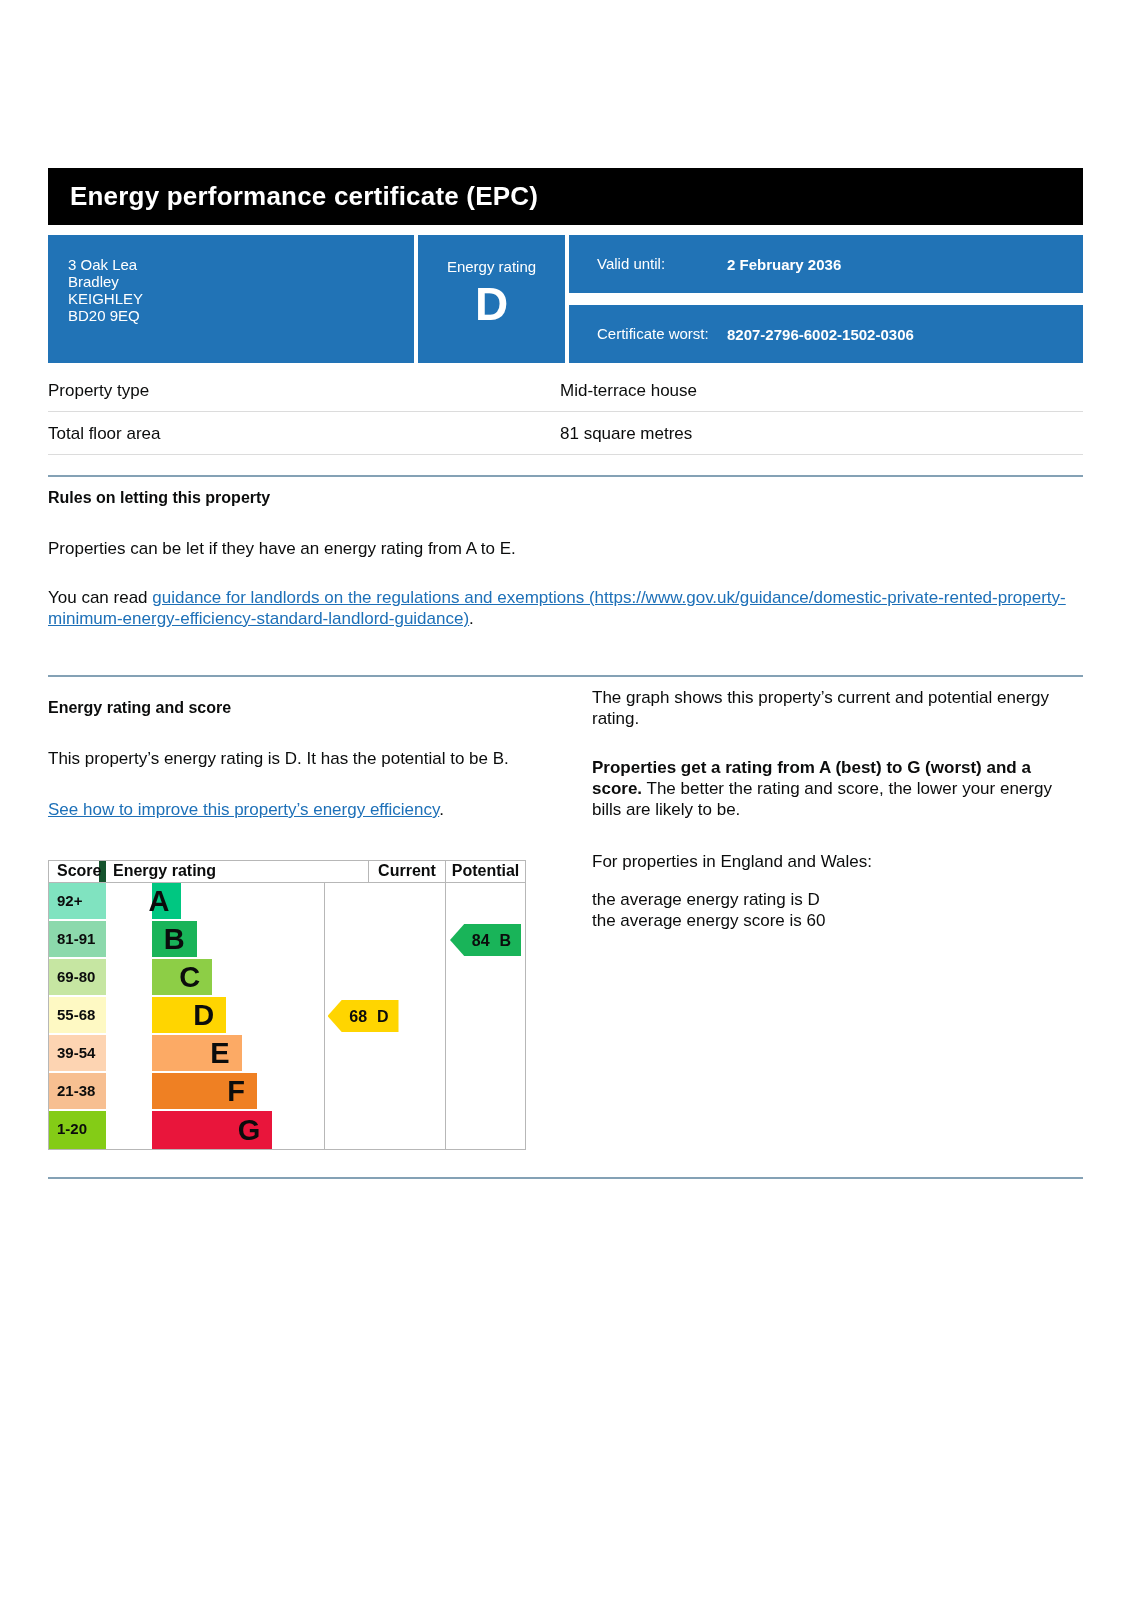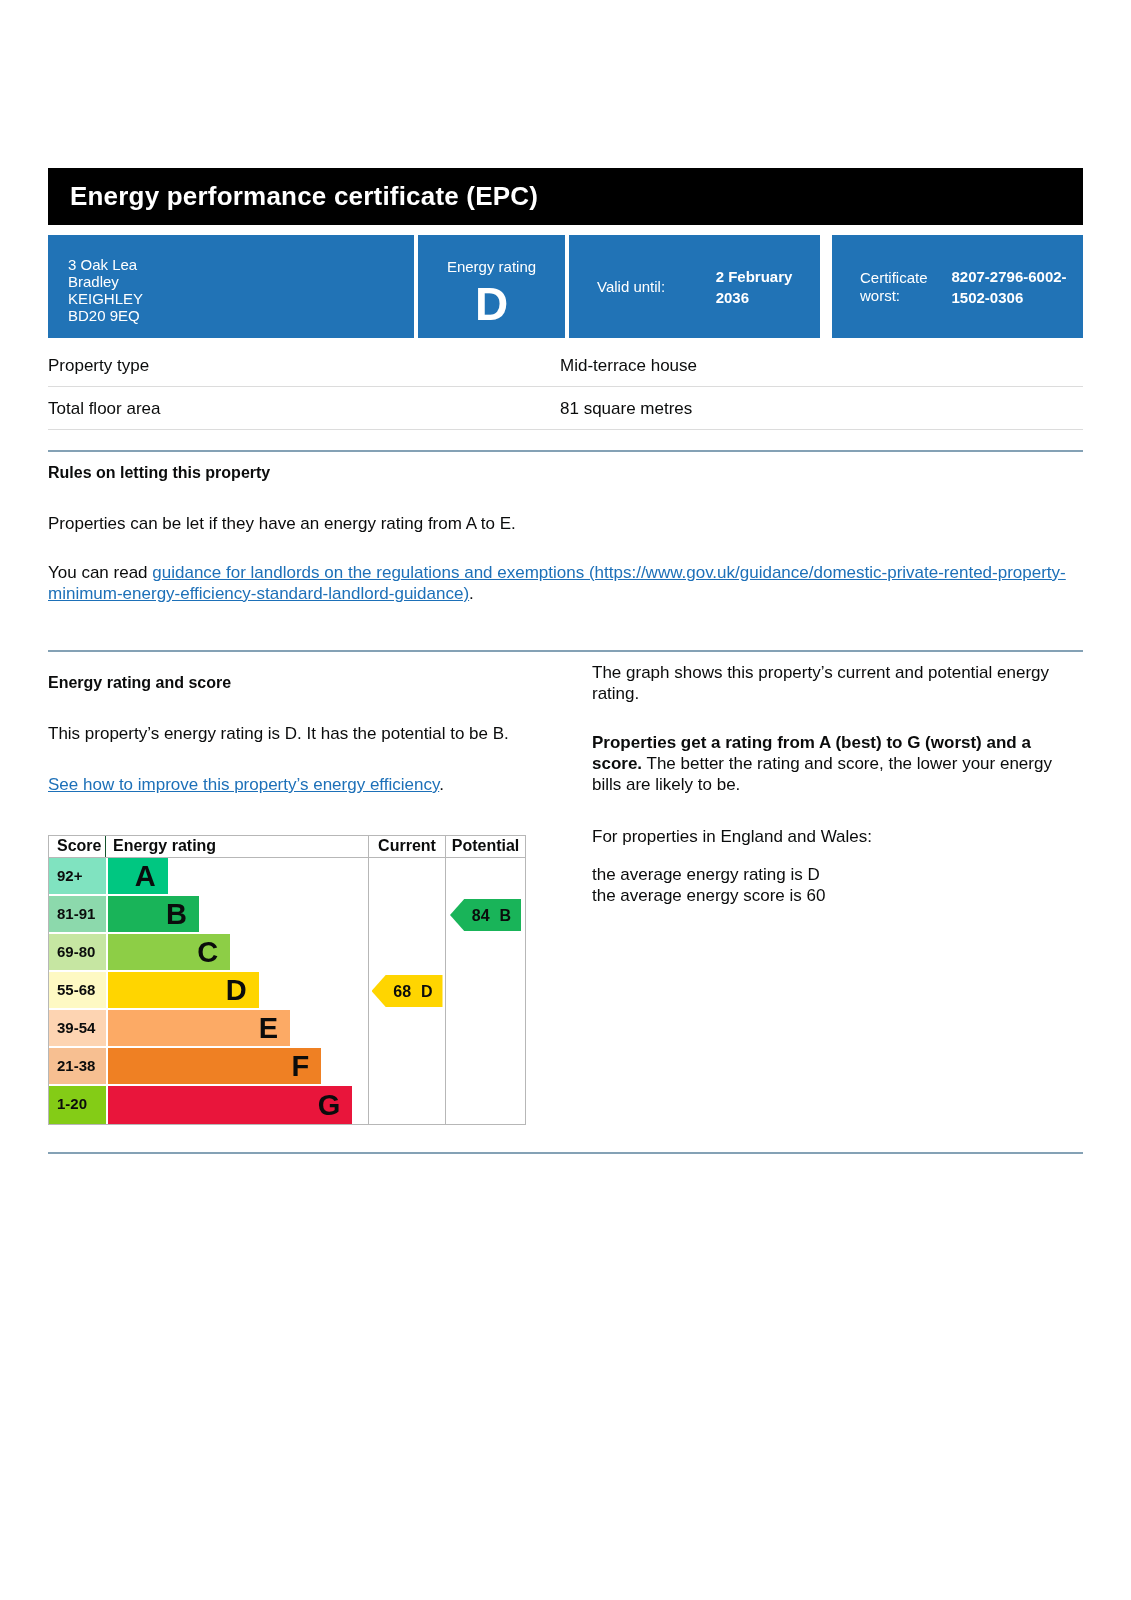--- a/index.html
+++ b/index.html
@@ -15,27 +15,27 @@
 
   
   .title-bar {
     background:#000000; color:#ffffff;
     height:57px; display:flex; align-items:center;
     padding-left:22px; margin-bottom:10px;
   }
   .title-bar h1 { font-size:26px; font-weight:bold; letter-spacing:0.2px; }
 
   
-  .summary { display:flex; gap:4px; height:103px; }
+  .summary { display:flex; gap:4px; height:128px; }
   .blue-box { background:#2173b6; color:#ffffff; }
   .address-box { width:366px; padding:21px 0 0 20px; font-size:15px; line-height:17px; }
   .rating-box { width:147px; text-align:center; padding-top:21px; }
   .rating-box .rating-label { font-size:15px; }
   .rating-box .rating-value { font-size:46px; font-weight:bold; line-height:50px; margin-top:2px; }
-  .validity-col { flex:1; display:flex; flex-direction:row; gap:12px; }
+  .validity-col { flex:1; display:flex; flex-direction:column; gap:12px; }
   .validity-row { flex:1; display:flex; align-items:center; padding-left:28px; }
   .validity-row .vlabel { width:130px; font-size:15px; line-height:18px; }
   .validity-row .vvalue { font-size:15px; font-weight:bold; }
 
   
   .prop-table { margin-top:6px; }
   .prop-row { display:flex; padding:11px 0 10px 0; border-bottom:1px solid #dcdcdc; }
   .prop-row .plabel { width:512px; }
   .section-divider { border:none; border-top:2px solid #84a1b5; margin-top:20px; }
 
@@ -54,26 +54,26 @@
   .ers-left .improve { margin-top:30px; }
   .ers-right p { margin:0; }
   .ers-right .rp2 { margin-top:28px; }
   .ers-right .rp3 { margin-top:31px; }
   .ers-right .rp4 { margin-top:17px; }
   .bold { font-weight:bold; }
 
   
   .epc-chart { margin-top:40px; width:478px; border:1px solid #b7b7b7; }
   .epc-header { display:flex; height:22px; font-weight:bold; font-size:16px; line-height:20px; border-bottom:1px solid #b7b7b7; }
-  .epc-header .h-score { width:57px; padding-left:8px; border-right:1px solid #14532d; }
+  .epc-header .h-score { width:57px; padding-left:8px; border-right:7px solid #14532d; }
   .epc-header .h-rating { flex:1; padding-left:7px; }
   .epc-header .h-current { width:77px; text-align:center; border-left:1px solid #b7b7b7; }
   .epc-header .h-potential { width:80px; text-align:center; border-left:1px solid #b7b7b7; }
 
-  .epc-row { display:flex; height:38px; }
+  .epc-row { display:flex; height:38px;gap:44px; }
   .epc-row .score-cell {
     width:57px; font-weight:bold; font-size:15px;
     padding-left:8px; line-height:36px;
     border-bottom:2px solid #ffffff;
   }
   .epc-row:last-child .score-cell { border-bottom:none; }
   .epc-row .bar-cell { flex:1; padding-left:2px; }
   .epc-row .band-bar {
     height:36px; margin-bottom:2px;
     display:flex; align-items:center; justify-content:flex-end;

